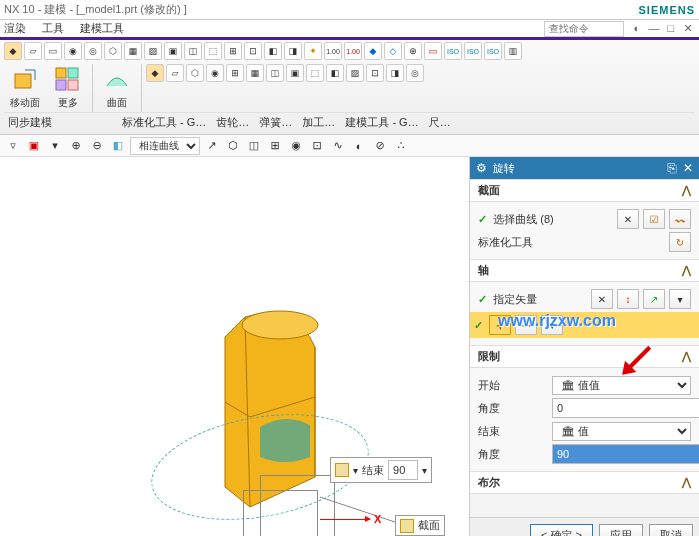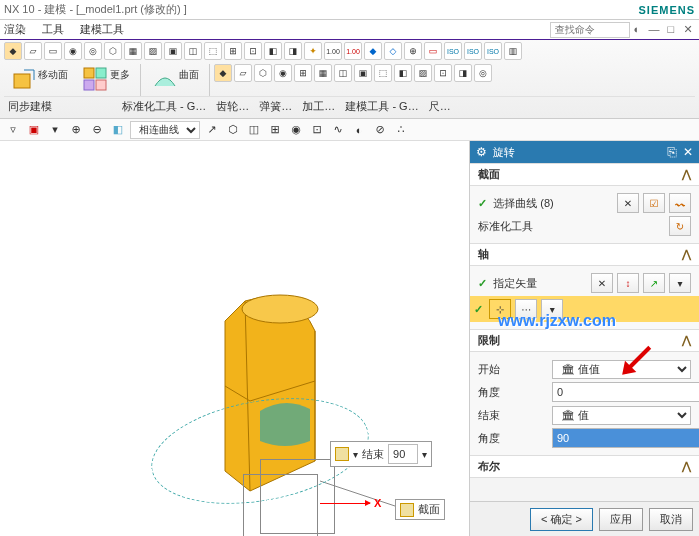--- a/index.html
+++ b/index.html
@@ -1,30 +1,30 @@
 <!DOCTYPE html>
 <html><head>
 <meta charset="utf-8">
 <style>
 *{box-sizing:border-box;margin:0;padding:0;font-family:"Microsoft YaHei",Arial,sans-serif;font-size:11px;color:#333}
 body{width:699px;height:536px;background:#f5f5f5;overflow:hidden;position:relative}
 .titlebar{height:20px;background:#fff;border-bottom:1px solid #ccc;display:flex;align-items:center;padding:0 4px;justify-content:space-between}
 .titlebar .title{color:#666;font-size:11px}
 .titlebar .brand{color:#008080;font-weight:bold;letter-spacing:1px}
-.menubar{height:20px;background:#fff;display:flex;align-items:center;padding:0 4px;border-bottom:1px solid #4c1d95;justify-content:space-between}
+.menubar{height:20px;background:#fff;display:flex;align-items:center;padding:0 4px;border-bottom:3px solid #4c1d95;justify-content:space-between}
 .menubar .menus{display:flex;gap:16px}
 .menubar .menus span{cursor:pointer}
-.menubar .right{display:flex;align-items:center;}
+.menubar .right{display:flex;align-items:center;gap:6px}
 .searchbox{border:1px solid #ccc;height:16px;width:80px;padding:0 4px;font-size:10px;color:#999}
 .winbtns span{display:inline-block;width:14px;height:14px;text-align:center;color:#666}
 .ribbon{background:linear-gradient(#fafafa,#eee);border-bottom:1px solid #ccc;padding:2px 4px}
 .ribbon-row{display:flex;gap:2px;align-items:center;flex-wrap:nowrap;overflow:hidden}
 .ribbon-icon{width:18px;height:18px;background:#fff;border:1px solid #ccc;border-radius:2px;display:inline-flex;align-items:center;justify-content:center;font-size:9px}
 .ribbon-row2{display:flex;gap:2px;margin-top:4px}
-.ribbon-big{display:flex;flex-direction:row;padding:2px 6px;cursor:pointer}
+.ribbon-big{display:flex;flex-direction:column;align-items:center;padding:2px 6px;cursor:pointer}
 .ribbon-big .ico{width:28px;height:28px;display:flex;align-items:center;justify-content:center}
 .ribbon-big .lbl{font-size:10px;margin-top:2px}
 .ribbon-sep{width:1px;background:#ccc;margin:0 2px}
 .ribbon-groups{display:flex;gap:10px;font-size:10px;color:#555;padding:2px 4px;border-top:1px solid #e0e0e0}
 .ribbon-groups span{position:relative}
 .toolbar3{height:22px;background:#fafafa;border-bottom:1px solid #ddd;display:flex;align-items:center;padding:0 4px;gap:3px}
 .tb-btn{width:18px;height:18px;border:1px solid transparent;display:inline-flex;align-items:center;justify-content:center;cursor:pointer}
 .tb-sel{border:1px solid #ccc;height:18px;padding:0 4px;background:#fff;font-size:10px}
 .main{display:flex;height:calc(536px - 20px - 20px - 78px - 22px)}
 .viewport{flex:1;background:#fff;position:relative;overflow:hidden}

